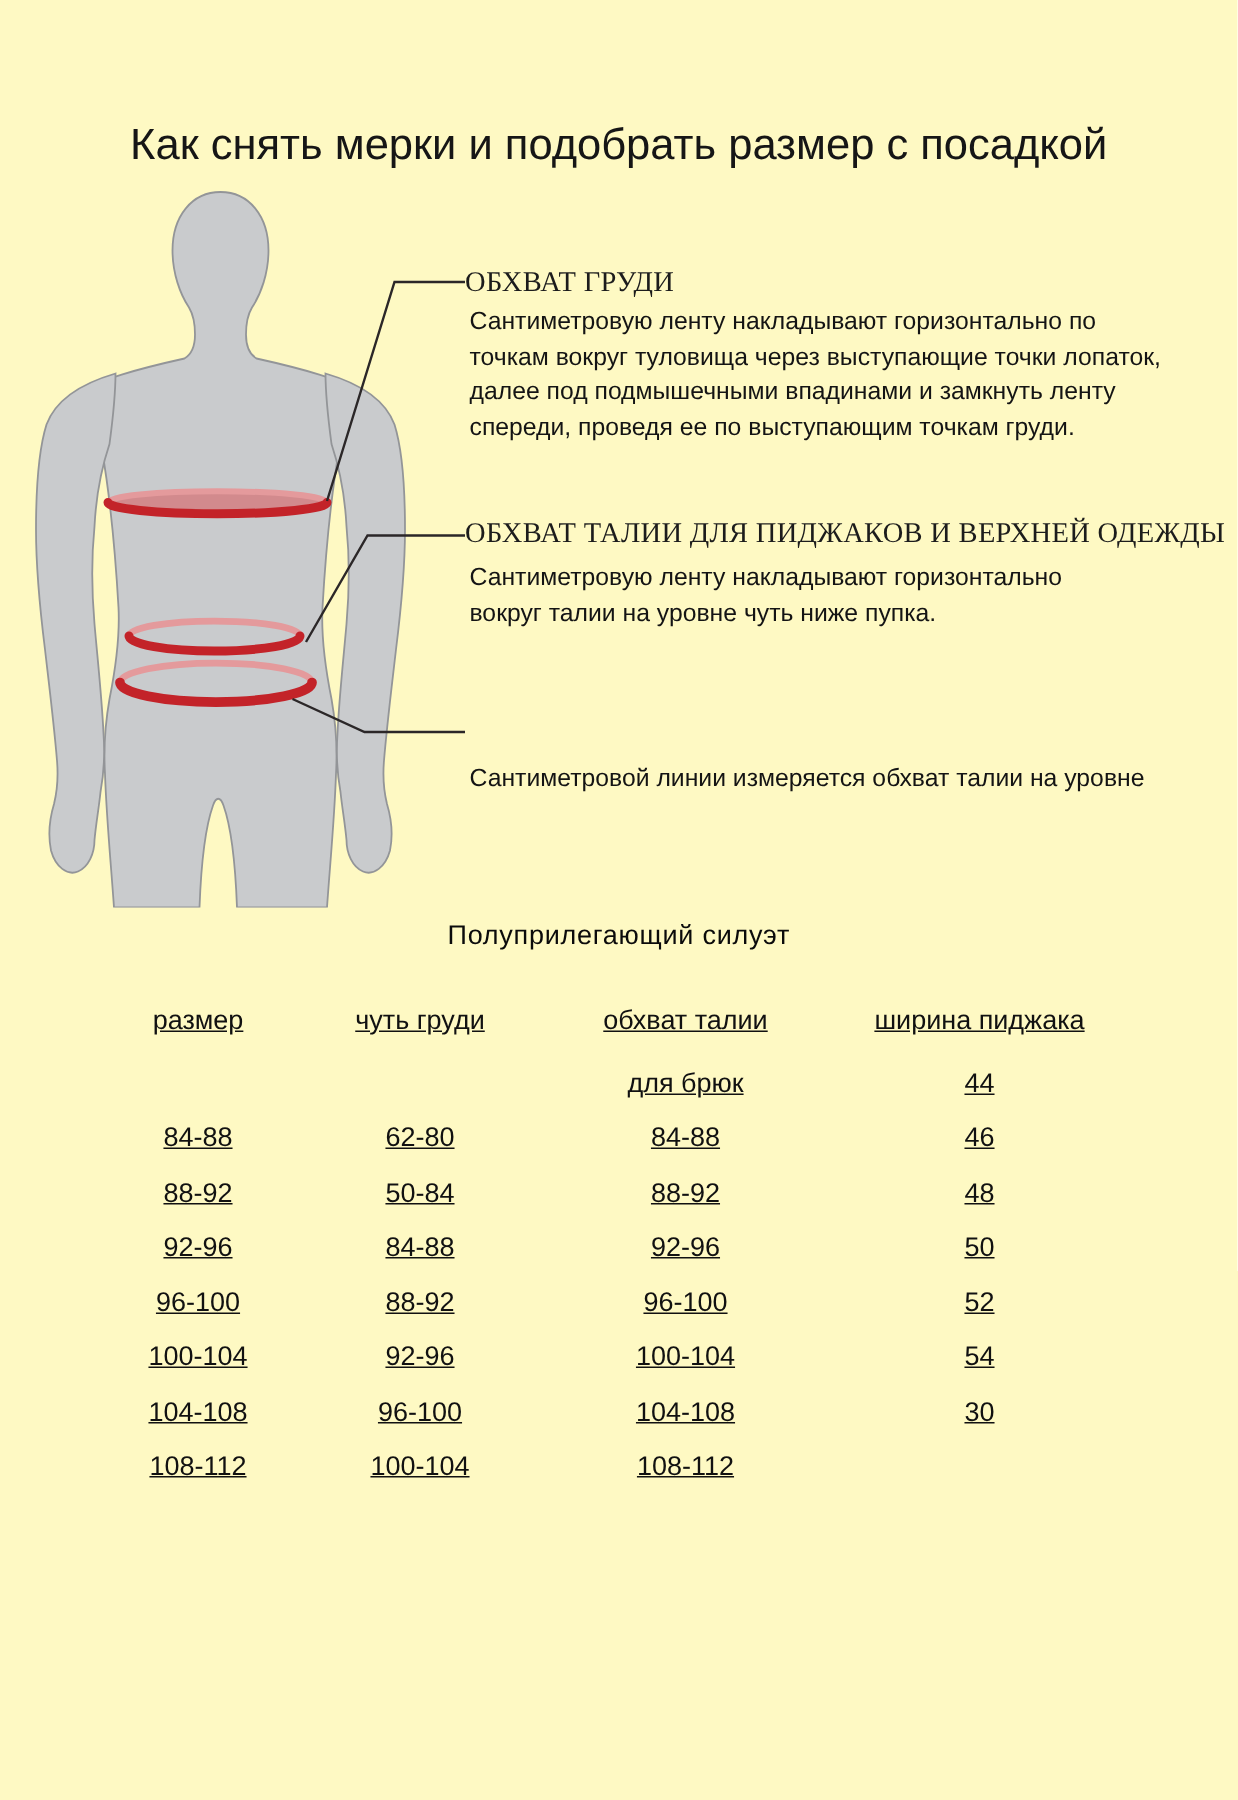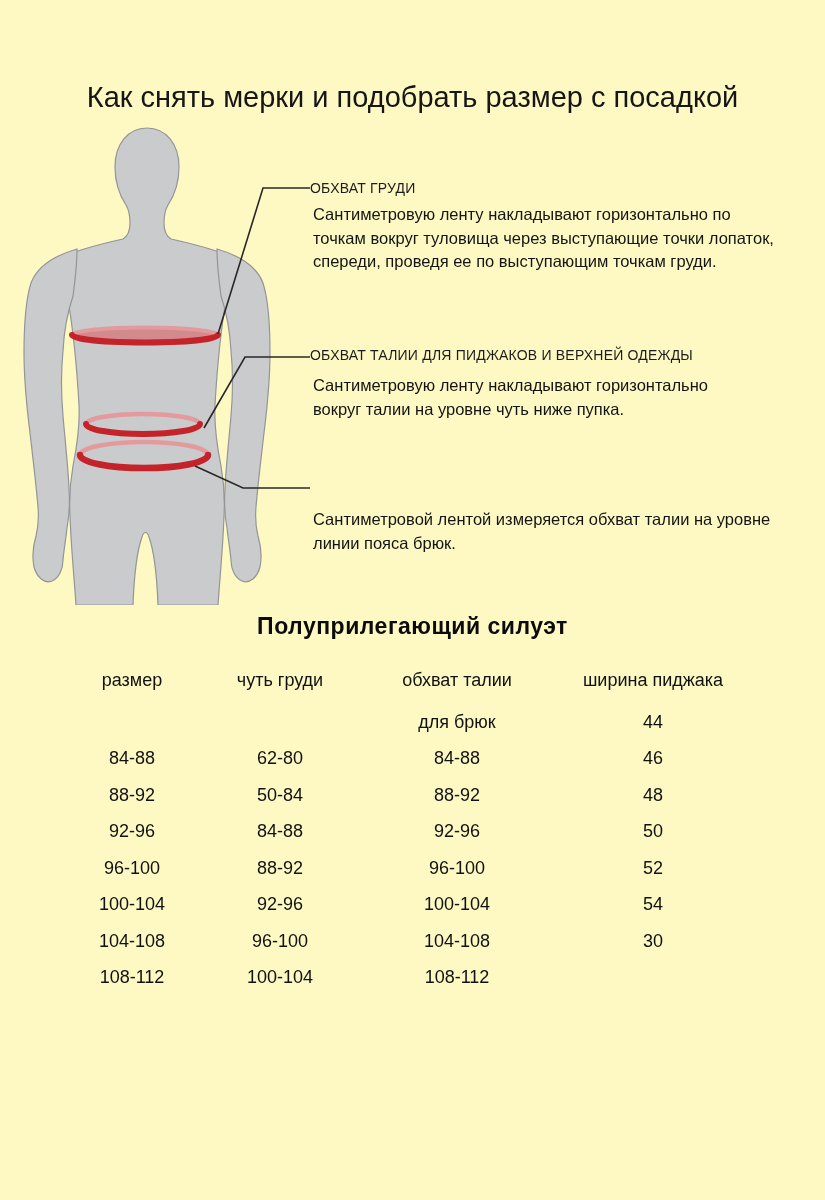--- a/index.html
+++ b/index.html
@@ -6,34 +6,35 @@
   #page{
     position:relative;width:825px;height:1200px;background:#fef9c3;
     font-family:"Liberation Sans",sans-serif;color:#1b1b1b;overflow:hidden;
   }
   .abs{position:absolute;}
   #page-title{
     left:0;top:81px;width:825px;text-align:center;
     font-size:29px;line-height:32px;color:#161616;white-space:nowrap;
   }
   .m-heading{
-    font-size:14px;line-height:21px;color:#1c1c1c;white-space:nowrap;
+    font-size:19px;line-height:21px;color:#1c1c1c;white-space:nowrap;
     letter-spacing:0.2px;
+    font-family:Liberation Serif, serif;
   }
   .m-body{font-size:16.5px;line-height:23.5px;color:#141414;}
   .m-body div{white-space:nowrap;}
   #figure-svg{left:20px;top:120px;}
   #table-title{
     left:0;top:613px;width:825px;text-align:center;
-    font-size:23px;font-weight:700;color:#0b0b0b;letter-spacing:0.5px;
+    font-size:18px;font-weight:400;color:#0b0b0b;letter-spacing:0.5px;
   }
   #size-grid{
     left:60px;top:668px;width:688px;
     display:grid;grid-template-columns:144px 152px 202px 190px;
-    font-size:18px;color:#111;
+    font-size:18px;color:#111;text-decoration:underline;
   }
   .hcell1{height:34px;display:flex;justify-content:center;align-items:flex-start;padding-top:2px;white-space:nowrap;}
   .hcell2{height:36px;display:flex;justify-content:center;align-items:center;white-space:nowrap;}
   .dcell{height:36.5px;display:flex;justify-content:center;align-items:center;white-space:nowrap;}
 </style>
 </head>
 <body>
 
 <div id="page">
 
@@ -79,32 +80,32 @@
 
     <polyline points="198,214 243,68 290,68" fill="none" stroke="#2b2728" stroke-width="1.6"></polyline>
     <polyline points="184,308 225,237 290,237" fill="none" stroke="#2b2728" stroke-width="1.6"></polyline>
     <polyline points="175,346 223,368 290,368" fill="none" stroke="#2b2728" stroke-width="1.6"></polyline>
   </svg>
 
   <div class="abs m-heading" style="left:310px;top:178px">ОБХВАТ ГРУДИ</div>
   <div class="abs m-body" style="left:313px;top:203px">
     <div>Сантиметровую ленту накладывают горизонтально по</div>
     <div>точкам вокруг туловища через выступающие точки лопаток,</div>
+    <div>далее под подмышечными впадинами и замкнуть ленту</div>
     <div>спереди, проведя ее по выступающим точкам груди.</div>
   </div>
 
   <div class="abs m-heading" style="left:310px;top:345px">ОБХВАТ ТАЛИИ ДЛЯ ПИДЖАКОВ И ВЕРХНЕЙ ОДЕЖДЫ</div>
   <div class="abs m-body" style="left:313px;top:374px">
     <div>Сантиметровую  ленту накладывают горизонтально</div>
     <div>вокруг талии на уровне чуть ниже пупка.</div>
   </div>
 
   <div class="abs m-body" style="left:313px;top:508px">
-    <div>Сантиметровой лентой измеряется обхват талии на уровне</div>
-    <div>линии пояса брюк.</div>
+    <div>Сантиметровой линии измеряется обхват талии на уровне</div>
   </div>
 
   <div id="table-title" class="abs">Полуприлегающий силуэт</div>
 
   <div id="size-grid" class="abs">
 
     <div class="hcell1">размер</div>
     <div class="hcell1">чуть груди</div>
     <div class="hcell1">обхват талии</div>
     <div class="hcell1">ширина пиджака</div>

